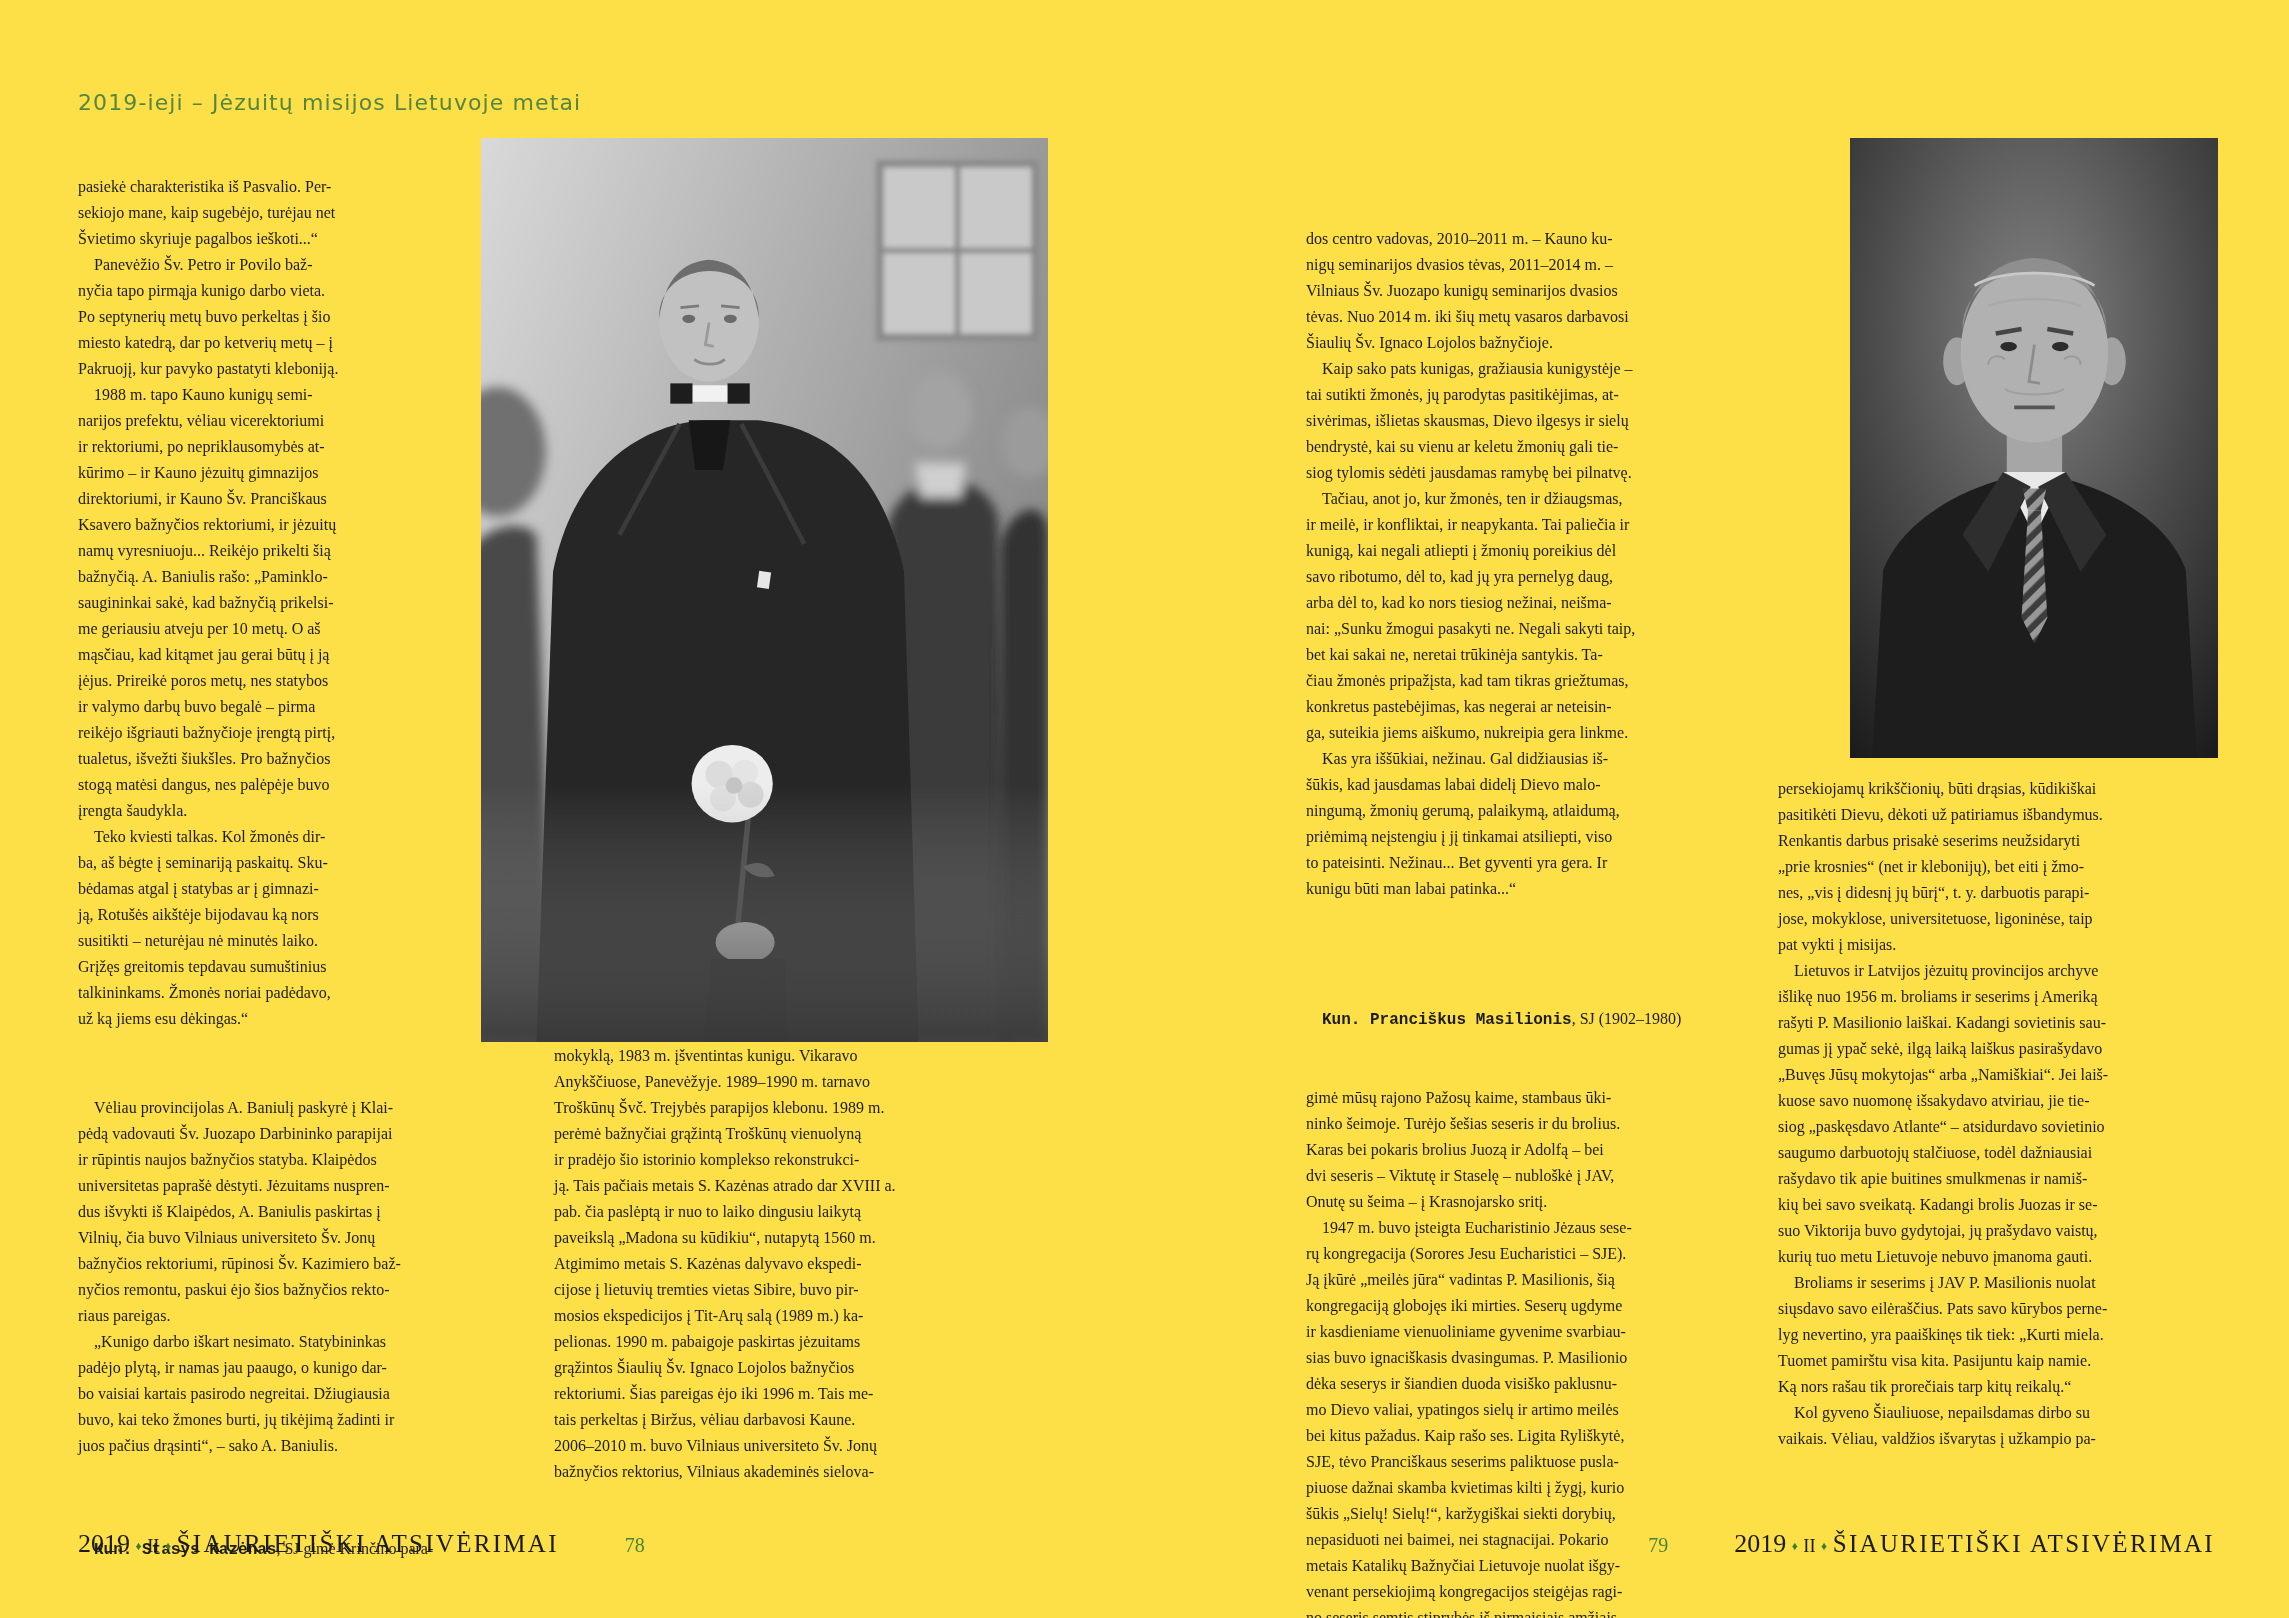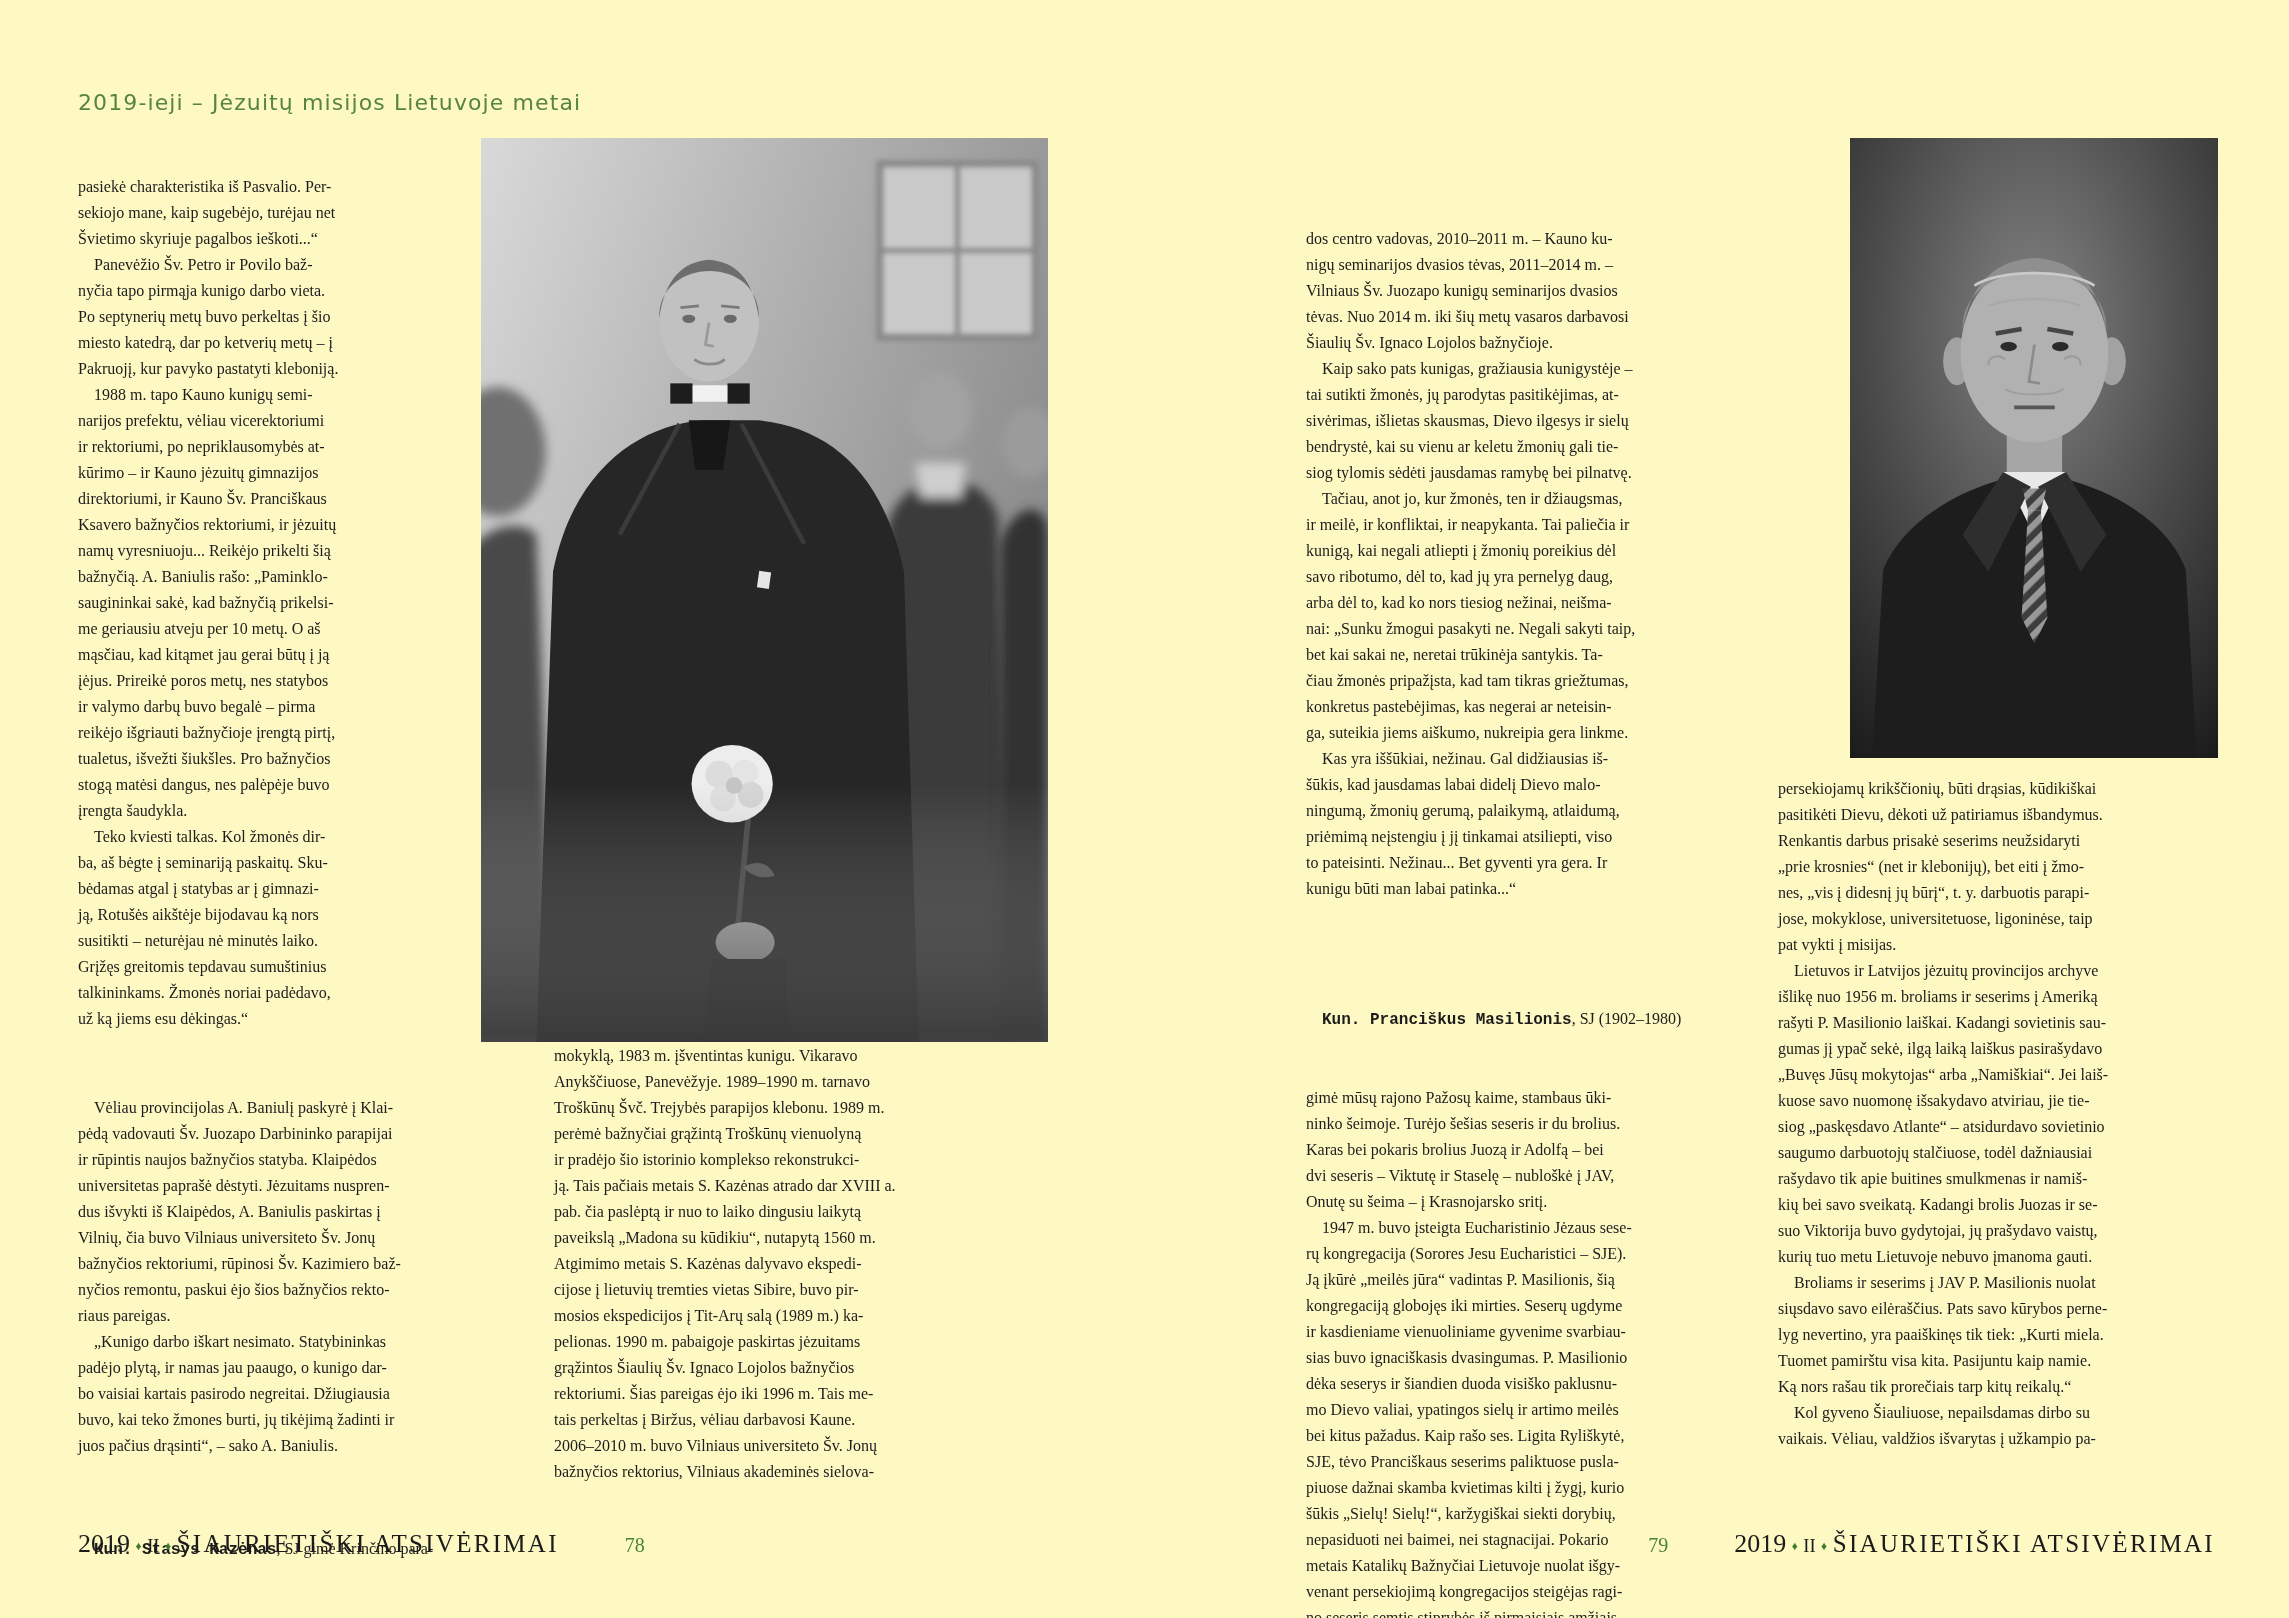--- a/index.html
+++ b/index.html
@@ -1,18 +1,18 @@
 <!DOCTYPE html>
 <html style="font-size:14.8px"><head>
 <meta charset="utf-8">
 <style>
   html,body{margin:0;padding:0;background:#ffffff;}
   body{width:2290px;height:1619px;position:relative;overflow:hidden;
        font-family:"Liberation Serif",serif;color:#1b1b1b;}
-  .spread{position:absolute;inset:0;background:#fef9c3;}
+  .spread{position:absolute;inset:0;background:#fde047;}
 
   .running-head{position:absolute;top:90px;font-family:"DejaVu Sans",sans-serif;
        font-size:22px;letter-spacing:1.1px;color:#578540;white-space:pre;}
   #head-left{left:78px;}
   #head-right{right:75px;text-align:right;}
 
   .textcol{position:absolute;white-space:pre;font-size:16px;line-height:26px;
        color:#1c1c1c;font-family:"Liberation Serif",serif;}
   #l-col1-upper{left:78px;top:174px;width:402px;}
   #l-col1-lower{left:78px;top:1043px;width:458px;}

